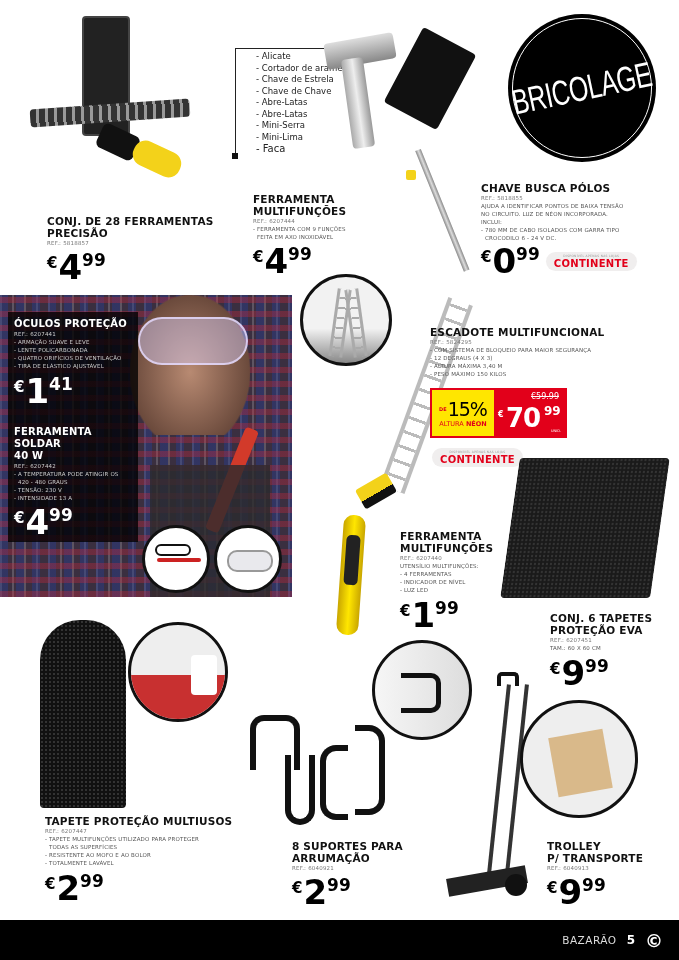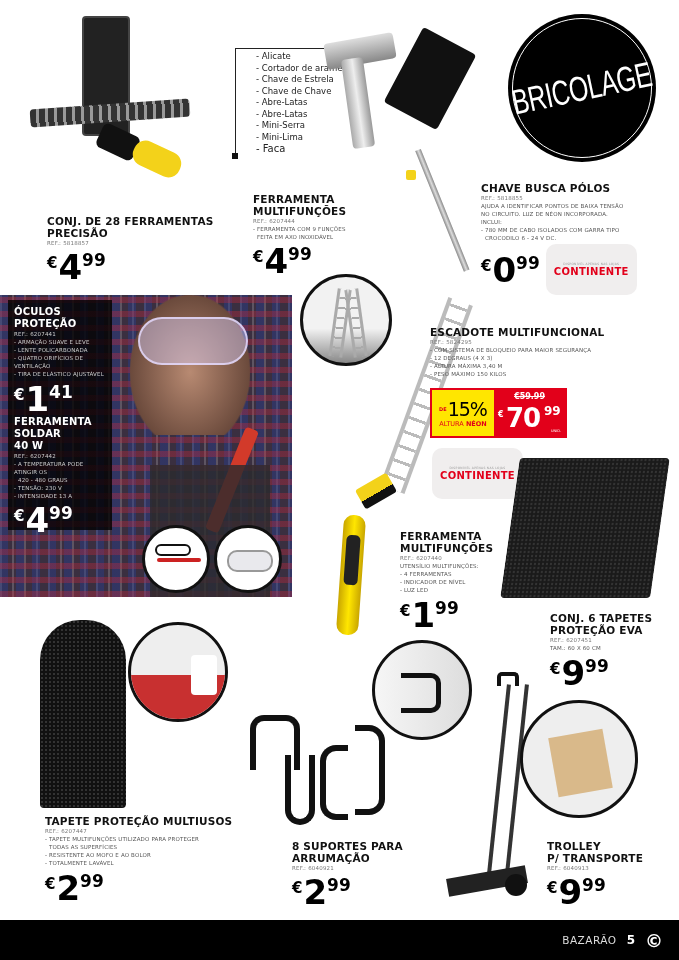--- a/index.html
+++ b/index.html
@@ -8,21 +8,21 @@
 .title{font-family:"DejaVu Sans",sans-serif;font-weight:bold;font-size:10.5px;letter-spacing:.2px;line-height:12px;color:#111;text-transform:uppercase}
 .ref{font-size:5.5px;color:#777;line-height:8px;letter-spacing:.2px}
 .desc{font-size:5.5px;color:#555;line-height:8px;letter-spacing:.15px;text-transform:uppercase}
 .price{display:flex;align-items:flex-start;font-family:"DejaVu Sans",sans-serif;font-weight:bold;color:#000;line-height:1}
 .price .cur{font-size:15px;margin-top:6px;margin-right:1px}
 .price .int{font-size:34px;letter-spacing:-1px}
 .price .dec{font-size:17px;margin-top:2px;margin-left:1px}
 .dark .title,.dark .price{color:#fff}
 .dark .ref,.dark .desc{color:#ccc}
 .circle{border-radius:50%;border:3px solid #111;background:#eee;overflow:hidden}
-.continente{background:#f0eeee;border-radius:10px;padding:18px 8px;display:flex;flex-direction:column;align-items:center}
+.continente{background:#f0eeee;border-radius:10px;padding:2px 8px;display:flex;flex-direction:column;align-items:center}
 .continente .small{font-size:3px;color:#999;letter-spacing:.3px}
 .continente .brand{font-size:10px;font-weight:bold;color:#e2001a;letter-spacing:.3px}
 .plaid{background-image:repeating-linear-gradient(0deg,rgba(200,40,60,.35) 0 6px,transparent 6px 14px),repeating-linear-gradient(90deg,rgba(40,60,140,.45) 0 8px,transparent 8px 16px),repeating-linear-gradient(90deg,rgba(255,255,255,.18) 0 2px,transparent 2px 12px);background-color:#3a2f40}
 .mat{background-image:radial-gradient(#333 1px,transparent 1.3px);background-size:4px 4px;background-color:#111}
 </style>
 </head>
 <body>
 
 <div class="abs" style="left:20px;top:14px;width:180px;height:180px;">
   <div class="abs" style="left:62px;top:2px;width:48px;height:120px;background:#222;border-radius:4px;border:2px solid #444"></div>
@@ -100,33 +100,33 @@
     </div>
   </div>
 </div>
 
 <div class="abs plaid" style="left:0;top:295px;width:292px;height:302px;">
   <div class="abs" style="left:130px;top:0;width:120px;height:140px;background:radial-gradient(ellipse at 50% 55%,#b88a72,#6b4a3c 70%,transparent 72%)"></div>
   <div class="abs" style="left:138px;top:22px;width:110px;height:48px;border-radius:24px;background:rgba(220,210,255,.45);border:2px solid rgba(230,220,255,.8)"></div>
   <div class="abs" style="left:225px;top:130px;width:14px;height:110px;background:#d23a2a;transform:rotate(22deg);border-radius:4px"></div>
   <div class="abs" style="left:150px;top:170px;width:120px;height:132px;background:#2b2b2d;opacity:.8"></div>
 </div>
-<div class="abs dark" style="left:8px;top:300px;width:104px;height:230px;background:rgba(0,0,0,.78);padding:6px 6px;">
+<div class="abs dark" style="left:8px;top:312px;width:130px;height:230px;background:rgba(0,0,0,.78);padding:6px 6px;">
   <div class="title" style="font-size:10px">ÓCULOS PROTEÇÃO</div>
   <div class="ref">REF.: 6207441</div>
   <div class="desc">- ARMAÇÃO SUAVE E LEVE</div>
   <div class="desc">- LENTE POLICARBONADA</div>
   <div class="desc">- QUATRO ORIFÍCIOS DE VENTILAÇÃO</div>
   <div class="desc">- TIRA DE ELÁSTICO AJUSTÁVEL</div>
   <div class="price" style="margin-top:4px">
     <span class="cur">€</span>
       <span class="int">1</span>
       <span class="dec">41</span>
   </div>
-  <div class="title" style="font-size:10px;margin-top:0">FERRAMENTA SOLDAR</div>
+  <div class="title" style="font-size:10px;margin-top:18px">FERRAMENTA SOLDAR</div>
   <div class="title" style="font-size:10px">40 W</div>
   <div class="ref">REF.: 6207442</div>
   <div class="desc">- A TEMPERATURA PODE ATINGIR OS</div>
   <div class="desc" style="padding-left:4px">  420 - 480 GRAUS</div>
   <div class="desc">- TENSÃO: 230 V</div>
   <div class="desc">- INTENSIDADE 13 A</div>
   <div class="price" style="margin-top:3px">
     <span class="cur">€</span>
       <span class="int">4</span>
       <span class="dec">99</span>
@@ -157,21 +157,21 @@
 </div>
 <div class="abs" style="left:430px;top:388px;width:137px;height:50px;display:flex;border:2px solid #e2001a">
   <div style="width:62px;background:#ffe600;display:flex;flex-direction:column;align-items:center;justify-content:center">
     <div style="display:flex;align-items:center;">
       <span style="font-size:5px;font-weight:bold;color:#e2001a;margin-right:1px">DE</span>
       <span style="font-size:19px;font-weight:normal;color:#000;letter-spacing:-1px">15%</span>
     </div>
     <div style="font-size:6.5px;color:#e2001a"><span>ALTURA</span> <b>NÉON</b></div>
   </div>
   <div style="flex:1;background:#e2001a;position:relative;color:#fff">
-    <span class="abs" style="right:20px;top:2px;font-size:8px;font-weight:bold;text-decoration:line-through;color:#fff">€59.99</span>
+    <span class="abs" style="right:6px;top:2px;font-size:8px;font-weight:normal;text-decoration:line-through;color:#fff">€59.99</span>
     <span class="abs" style="left:4px;top:20px;font-size:8px;font-weight:bold">€</span>
     <span class="abs" style="left:12px;top:13px;font-size:26px;font-weight:bold;letter-spacing:-1px">70</span>
     <span class="abs" style="left:50px;top:14px;font-size:12px;font-weight:bold">99</span>
     <span class="abs" style="right:4px;bottom:3px;font-size:3.5px">UNID.</span>
   </div>
 </div>
 <div class="abs continente" style="left:432px;top:448px">
   <span class="small">DISPONÍVEL APENAS NAS LOJAS</span>
   <span class="brand">CONTINENTE</span>
 </div>

